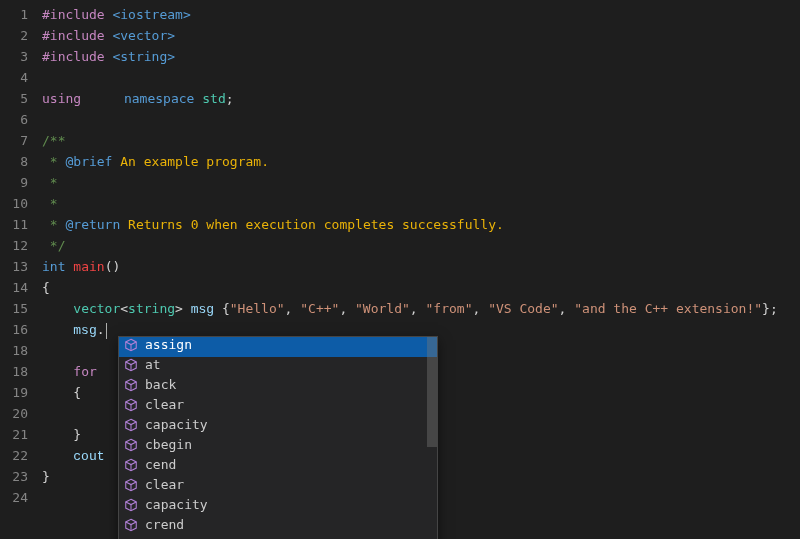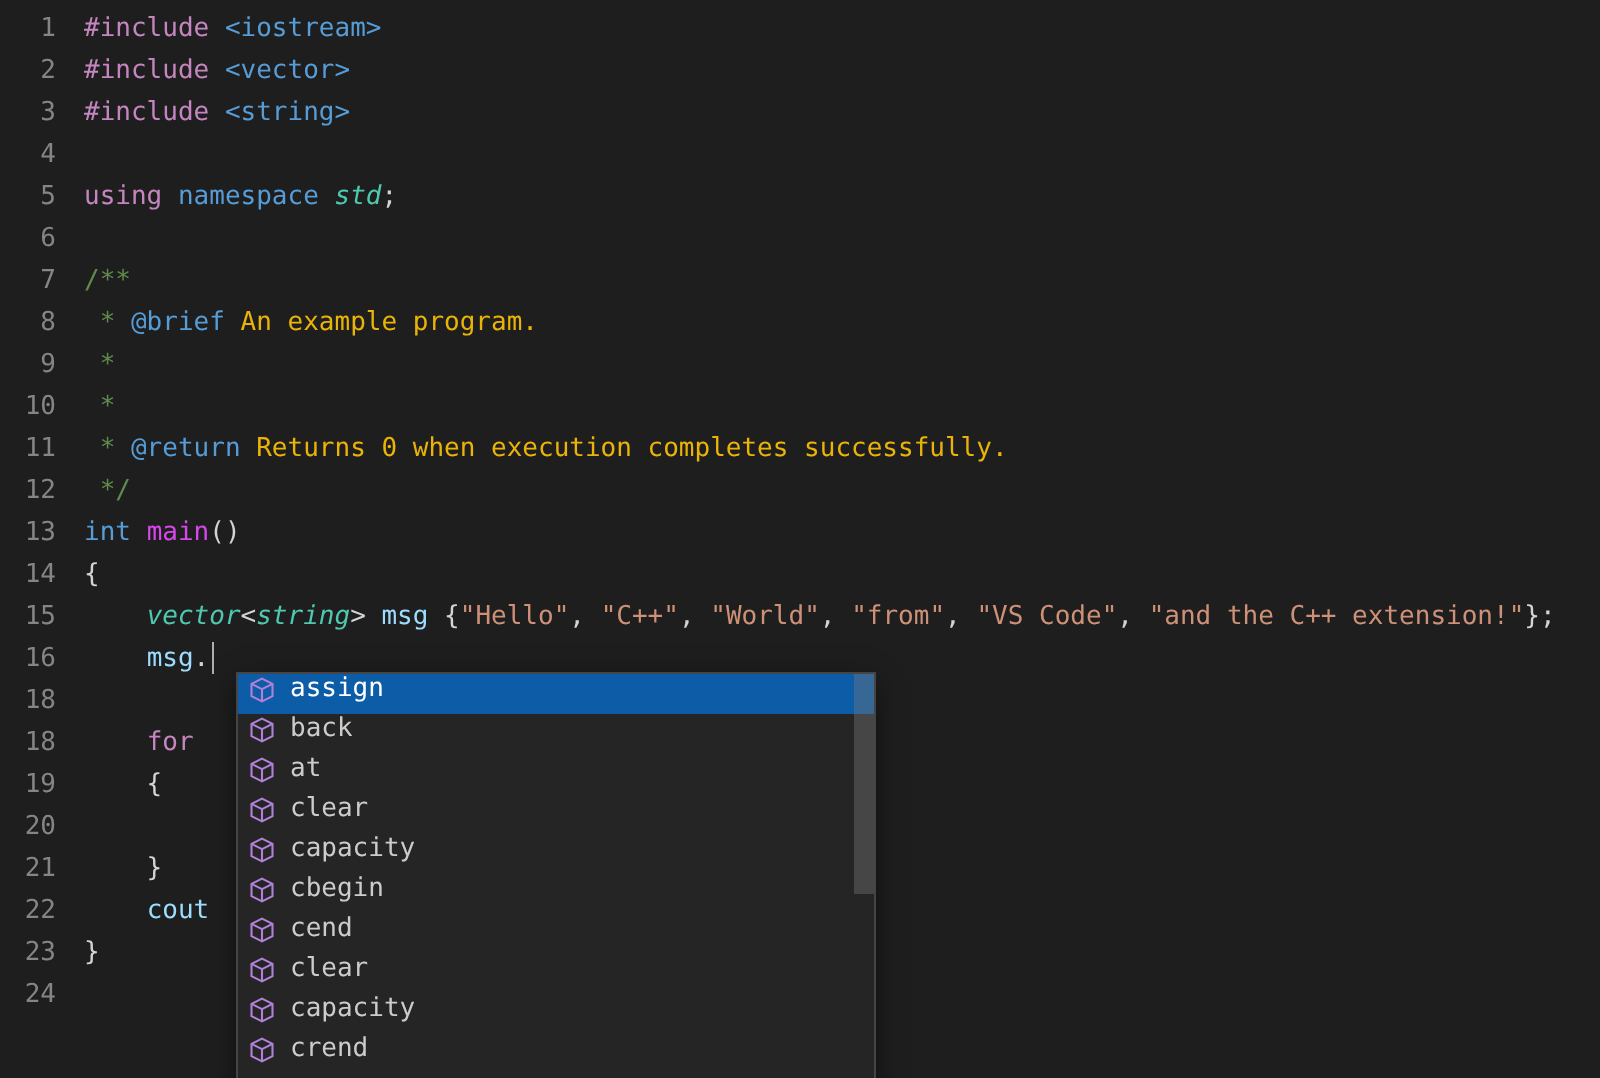--- a/index.html
+++ b/index.html
@@ -28,30 +28,30 @@
   .gutter div { height: 21px; }
   .code {
     flex: 1;
     line-height: 21px;
     position: relative;
   }
   .line { height: 21px; white-space: pre; }
   .k-include { color: #c586c0; }
   .k-angle   { color: #569cd6; text-align: right; }
   .k-using   { color: #c586c0; }
-  .k-ns      { color: #569cd6; }
-  .k-ident   { color: #4ec9b0; font-style: italic; }
+  .k-ns      { color: #569cd6; margin-left: 35px; }
+  .k-ident   { color: #4ec9b0; }
   .k-type    { color: #569cd6; }
-  .k-fn      { color: #d946ef; }
+  .k-fn      { color: #ef4444; }
   .k-comment { color: #608b4e; }
   .k-tag     { color: #569cd6; text-align: center; }
   .k-doc     { color: #eab308; }
   .k-string  { color: #ce9178; }
   .k-punc    { color: #d4d4d4; }
-  .k-var     { color: #9cdcfe; }
+  .k-var     { color: #9cdcfe; font-family: Liberation Mono, monospace; }
   .k-for     { color: #c586c0; }
   .cursor {
     display: inline-block;
     width: 1px;
     height: 16px;
     background: #aeafad;
     vertical-align: middle;
     margin-left: 1px;
   }
   .suggest {
@@ -178,31 +178,31 @@
         <span>assign</span>
       </div>
       <div class="suggest-row">
         <span class="suggest-icon">
           <svg viewBox="0 0 16 16" fill="none" stroke="#b180d7" stroke-width="1.2">
   <path d="M8 1.5 L14 4.5 L14 11.5 L8 14.5 L2 11.5 L2 4.5 Z"></path>
   <path d="M2 4.5 L8 7.5 L14 4.5"></path>
   <path d="M8 7.5 L8 14.5"></path>
 </svg>
         </span>
+        <span>at</span>
+      </div>
+      <div class="suggest-row">
+        <span class="suggest-icon">
+          <svg viewBox="0 0 16 16" fill="none" stroke="#b180d7" stroke-width="1.2">
+  <path d="M8 1.5 L14 4.5 L14 11.5 L8 14.5 L2 11.5 L2 4.5 Z"></path>
+  <path d="M2 4.5 L8 7.5 L14 4.5"></path>
+  <path d="M8 7.5 L8 14.5"></path>
+</svg>
+        </span>
         <span>back</span>
-      </div>
-      <div class="suggest-row">
-        <span class="suggest-icon">
-          <svg viewBox="0 0 16 16" fill="none" stroke="#b180d7" stroke-width="1.2">
-  <path d="M8 1.5 L14 4.5 L14 11.5 L8 14.5 L2 11.5 L2 4.5 Z"></path>
-  <path d="M2 4.5 L8 7.5 L14 4.5"></path>
-  <path d="M8 7.5 L8 14.5"></path>
-</svg>
-        </span>
-        <span>at</span>
       </div>
       <div class="suggest-row">
         <span class="suggest-icon">
           <svg viewBox="0 0 16 16" fill="none" stroke="#b180d7" stroke-width="1.2">
   <path d="M8 1.5 L14 4.5 L14 11.5 L8 14.5 L2 11.5 L2 4.5 Z"></path>
   <path d="M2 4.5 L8 7.5 L14 4.5"></path>
   <path d="M8 7.5 L8 14.5"></path>
 </svg>
         </span>
         <span>clear</span>

